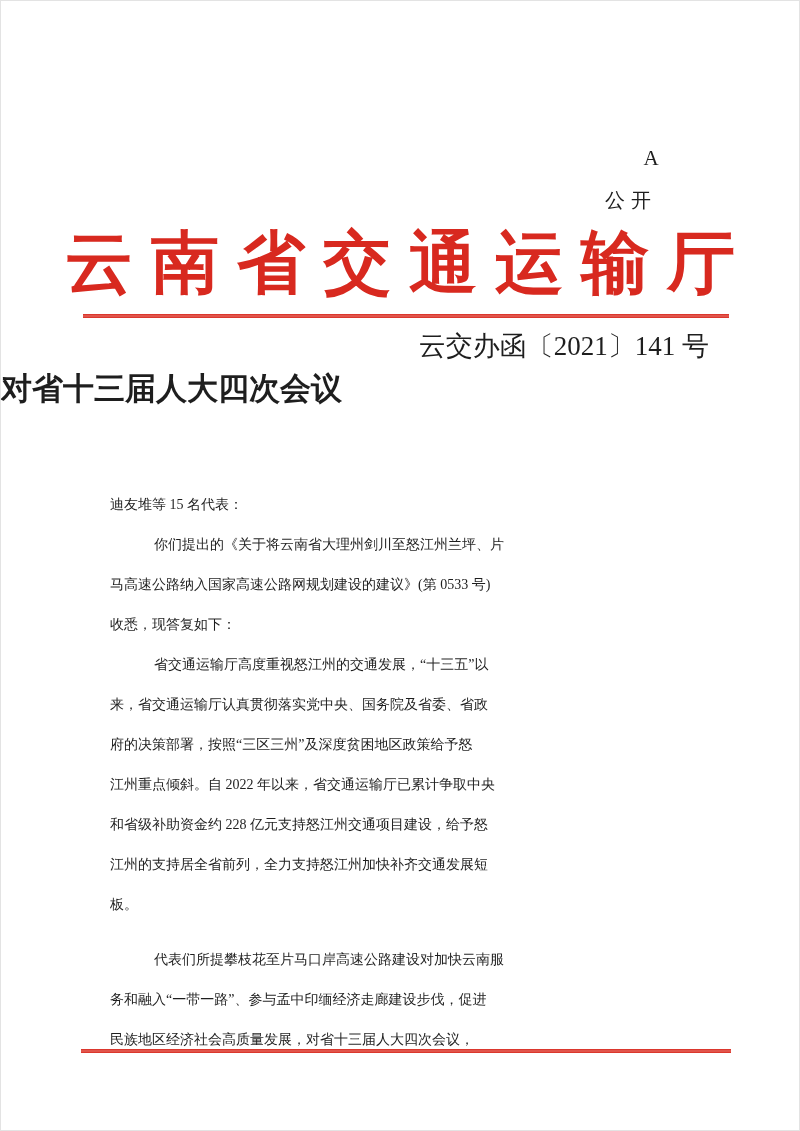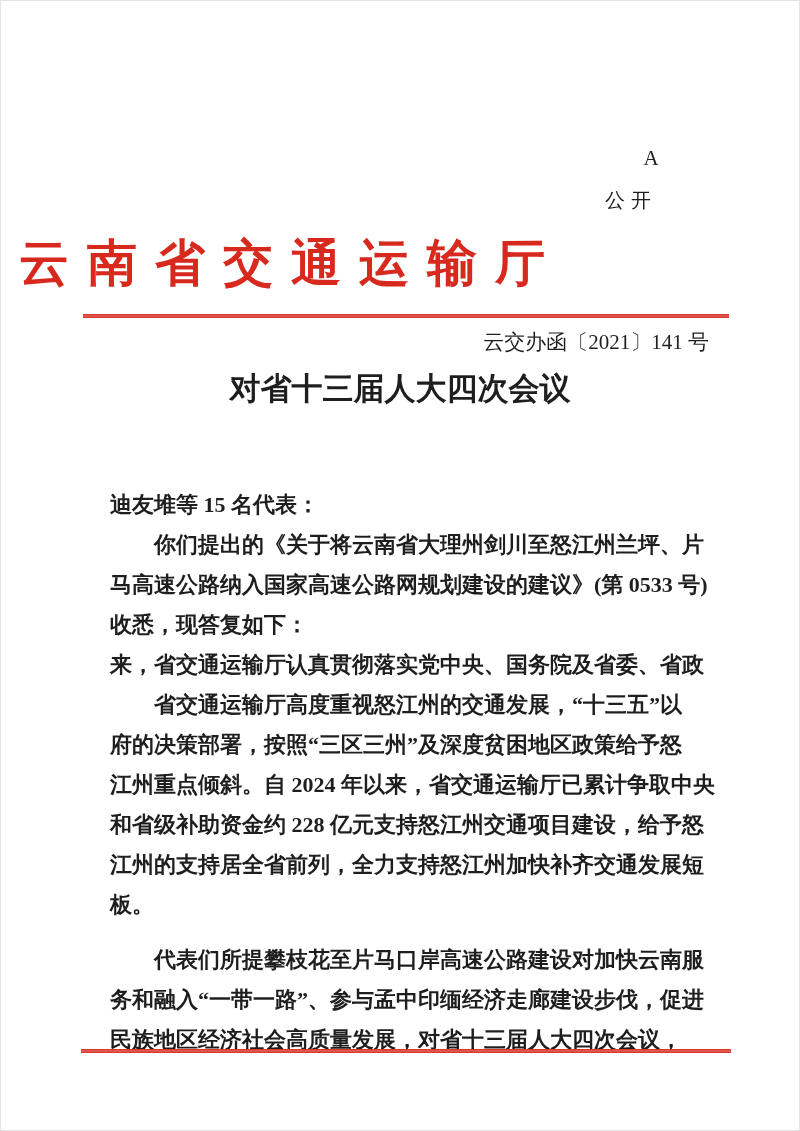--- a/index.html
+++ b/index.html
@@ -34,23 +34,24 @@
     width: 100px;
     font-size: 20px;
     letter-spacing: 6px;
     text-indent: 6px;
   }
   .agency-title {
     position: absolute;
     top: 231px;
     left: 0;
     width: 100%;
+    text-align: center;
     white-space: nowrap;
     color: var(--accent-red, #d8291f);
-    font-size: 50px;
+    font-size: 68px;
     font-weight: bold;
     letter-spacing: 18px;
     text-indent: 18px;
     line-height: 62px;
   }
   .rule {
     position: absolute;
     height: 4px;
     background: linear-gradient(to bottom, var(--accent-red, #d8291f) 0%, #e4635a 50%, var(--accent-red, #d8291f) 100%);
   }
@@ -61,42 +62,40 @@
   }
   .rule-bottom {
     top: 1048px;
     left: 80px;
     width: 650px;
   }
   .doc-number {
     position: absolute;
     top: 327px;
     right: 90px;
-    font-size: 21px;
+    font-size: 27px;
     white-space: nowrap;
   }
   .doc-title {
     position: absolute;
     top: 364px;
     left: 0;
     width: 100%;
-    text-align: center;
     font-weight: bold;
     font-size: 31px;
     line-height: 47px;
     white-space: nowrap;
   }
   .body-text {
     position: absolute;
     top: 484px;
     left: 109px;
     width: 604px;
-    font-size: 22px;
+    font-size: 14px;
     line-height: 40px;
-    font-weight: bold;
   }
   .line {
     white-space: nowrap;
   }
   .indent {
     text-indent: 44px;
   }
   .para-gap {
     margin-top: 15px;
   }
@@ -124,24 +123,24 @@
 
     <div class="line">迪友堆等 15 名代表：</div>
 
     <div>
       <div class="line indent">你们提出的《关于将云南省大理州剑川至怒江州兰坪、片</div>
       <div class="line">马高速公路纳入国家高速公路网规划建设的建议》(第 0533 号)</div>
       <div class="line">收悉，现答复如下：</div>
     </div>
 
     <div>
+      <div class="line indent">省交通运输厅高度重视怒江州的交通发展，“十三五”以</div>
       <div class="line">来，省交通运输厅认真贯彻落实党中央、国务院及省委、省政</div>
-      <div class="line indent">省交通运输厅高度重视怒江州的交通发展，“十三五”以</div>
       <div class="line">府的决策部署，按照“三区三州”及深度贫困地区政策给予怒</div>
-      <div class="line">江州重点倾斜。自 2024 年以来，省交通运输厅已累计争取中央</div>
+      <div class="line">江州重点倾斜。自 2022 年以来，省交通运输厅已累计争取中央</div>
       <div class="line">和省级补助资金约 228 亿元支持怒江州交通项目建设，给予怒</div>
       <div class="line">江州的支持居全省前列，全力支持怒江州加快补齐交通发展短</div>
       <div class="line">板。</div>
     </div>
 
     <div class="para-gap">
       <div class="line indent">代表们所提攀枝花至片马口岸高速公路建设对加快云南服</div>
       <div class="line">务和融入“一带一路”、参与孟中印缅经济走廊建设步伐，促进</div>
       <div class="line">民族地区经济社会高质量发展，对省十三届人大四次会议，</div>
     </div>

